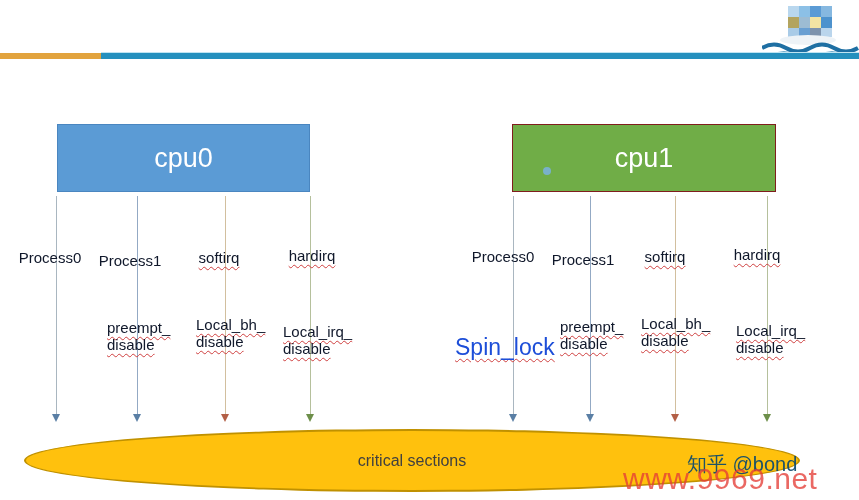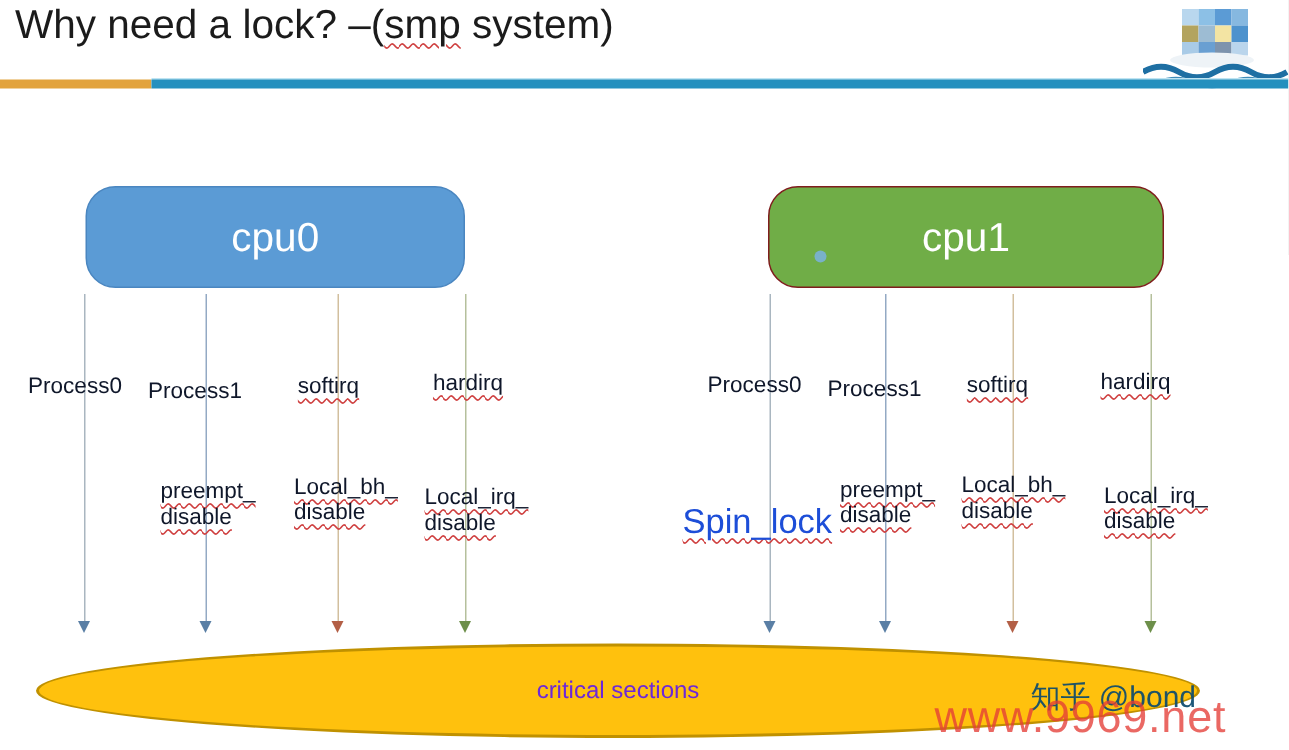--- a/index.html
+++ b/index.html
@@ -13,21 +13,21 @@
     white-space:nowrap;letter-spacing:0;
   }
   .sq{ text-decoration:underline wavy #cf4040 1px; text-underline-offset:3px; }
   .divider{position:absolute;left:0;top:53px;width:859px;height:6px;}
   .divider .orange{position:absolute;left:0;top:0;width:101px;height:6px;background:#e2a33d;}
   .divider .blue{position:absolute;left:101px;top:0;right:0;height:6px;background:#2590be;box-shadow:0 -1px 0 #bfe4f2;}
   .logo{position:absolute;left:762px;top:2px;width:97px;height:58px;}
   
   .cpu{
     position:absolute;top:124px;height:66px;display:flex;align-items:center;
-    justify-content:center;color:#fff;font-size:27px;border-radius:20px;
+    justify-content:center;color:#fff;font-size:27px;
   }
   .cpu0{left:57px;width:251px;background:#5b9bd5;border:1px solid #4a86c0;}
   .cpu1{left:512px;width:262px;background:#70ad47;border:1px solid #7f1d1d;}
   .cursor-dot{position:absolute;left:543px;top:167px;width:8px;height:8px;border-radius:50%;background:#7ab1e0;opacity:.85;}
   
   .arrow{position:absolute;top:196px;width:9px;height:226px;}
   .arrow .shaft{position:absolute;left:4px;top:0;width:1px;height:218px;background:var(--line);}
   .arrow .head{
     position:absolute;left:0;bottom:0;width:0;height:0;
     border-left:4.5px solid transparent;border-right:4.5px solid transparent;
@@ -36,32 +36,31 @@
   
   .lbl{position:absolute;font-size:15px;color:#0f172a;white-space:nowrap;}
   .cx{transform:translateX(-50%);}
   .two{white-space:pre-line;line-height:17px;margin-top:36px;}
   .spin{position:absolute;left:455px;top:334px;font-size:23px;color:#1d4ed8;}
   
   .ellipse{
     position:absolute;left:24px;top:429px;width:772px;height:59px;
     background:#ffc10d;border:2px solid #c09100;border-radius:50%;
     display:flex;align-items:center;justify-content:center;
-    font-size:16px;color:#6d28d9;
+    font-size:16px;color:#404040;
   }
   
   .wm-zhihu{position:absolute;left:687px;top:451px;font-size:20px;color:#0c4a6e;opacity:.92;z-index:5;white-space:nowrap;}
   .wm-site{position:absolute;left:623px;top:462px;font-size:30px;color:rgba(228,62,55,.78);z-index:6;white-space:nowrap;letter-spacing:.5px;}
 </style>
 </head>
 <body>
 
 <div class="slide">
 
-  <div class="title"><span>Why need a lock? –(</span><span class="sq">smp</span><span> system)</span></div>
 
   <div class="logo">
     <svg width="97" height="58" viewBox="0 0 97 58">
       <rect x="26" y="4" width="11" height="11" fill="#b9d7ee"></rect>
       <rect x="37" y="4" width="11" height="11" fill="#8cc0e6"></rect>
       <rect x="48" y="4" width="11" height="11" fill="#5b9bd5"></rect>
       <rect x="59" y="4" width="11" height="11" fill="#86b8e0"></rect>
       <rect x="26" y="15" width="11" height="11" fill="#b3a45f"></rect>
       <rect x="37" y="15" width="11" height="11" fill="#9dbcd3"></rect>
       <rect x="48" y="15" width="11" height="11" fill="#f3e4a3"></rect>

